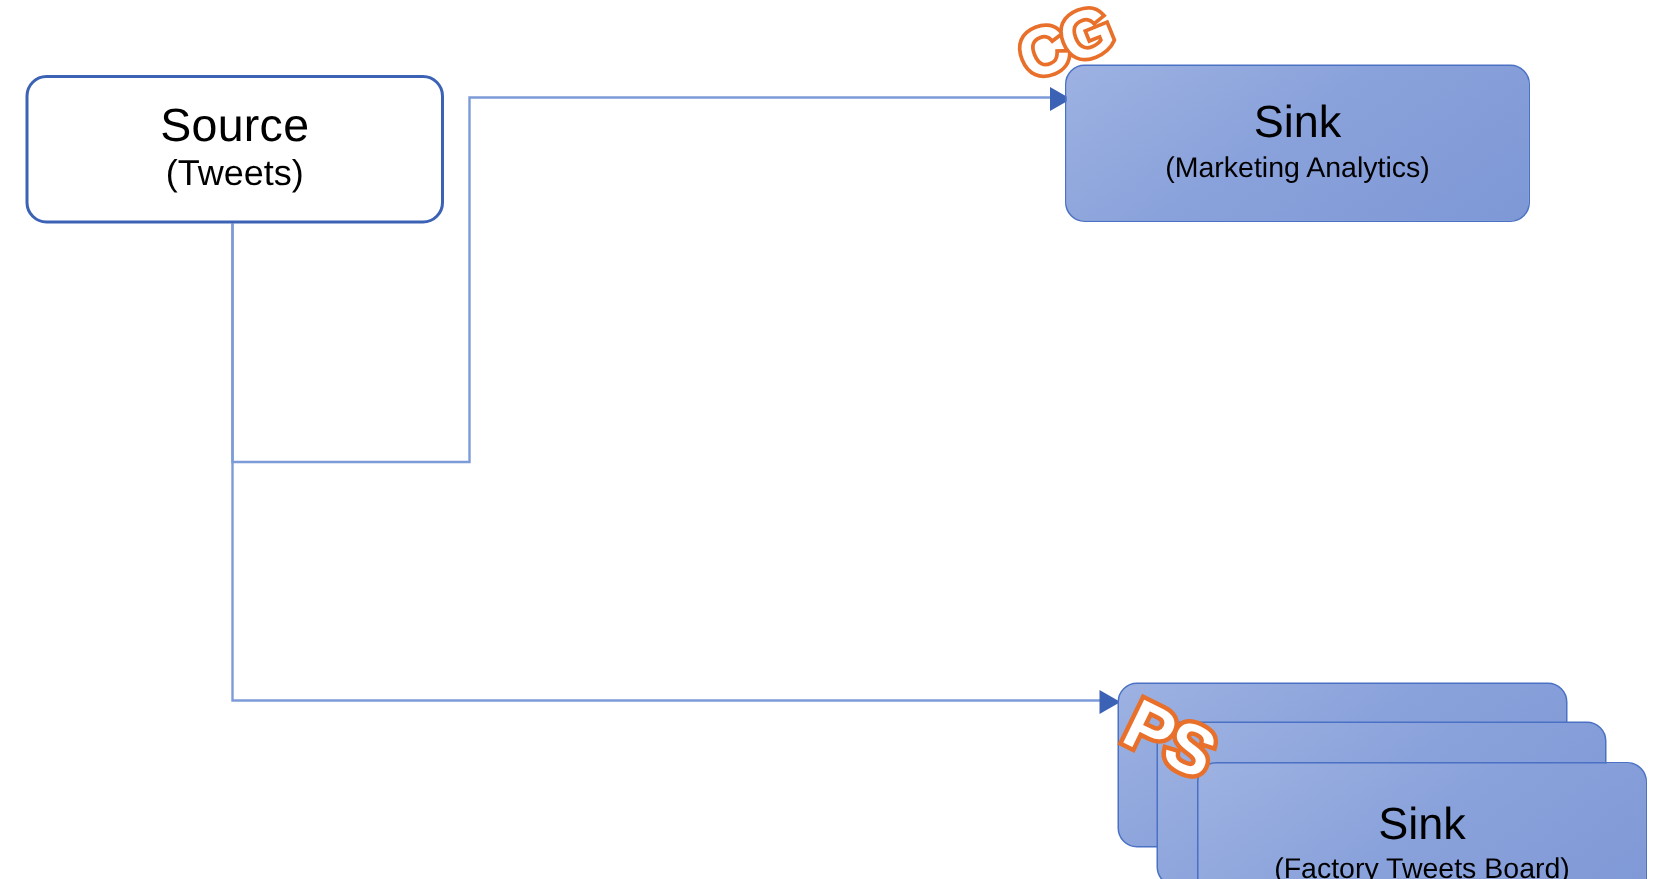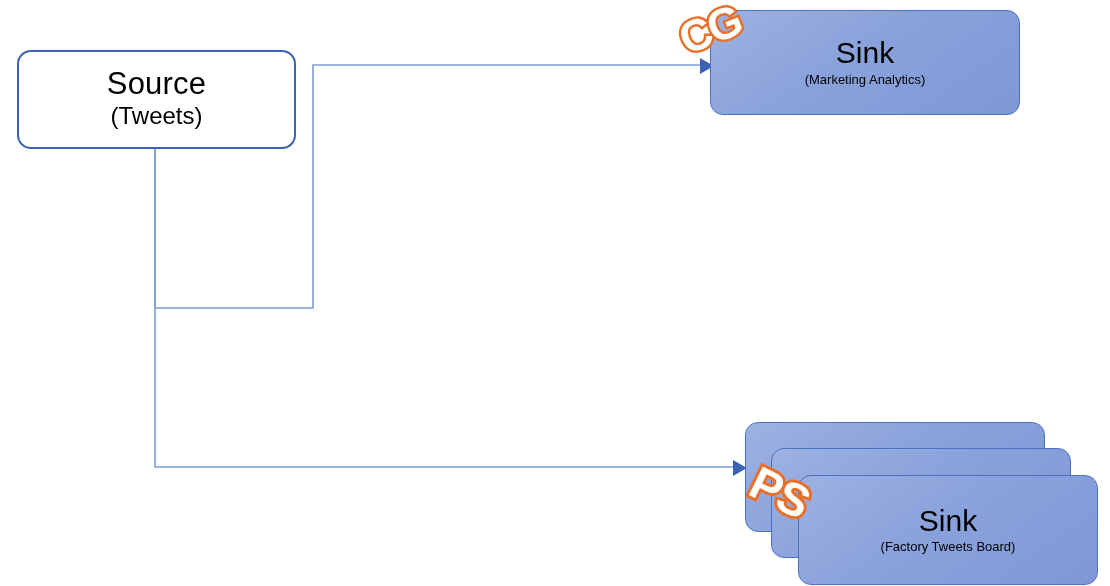--- a/index.html
+++ b/index.html
@@ -60,28 +60,29 @@
   .sink-box {
     position: absolute;
     box-sizing: border-box;
     border: 1px solid #4A71C4;
     border-radius: 13px;
     background: linear-gradient(145deg, #9DB2E2 0%, #8AA2DB 45%, #7E98D6 100%);
     display: flex;
     flex-direction: column;
     align-items: center;
     justify-content: center;
+    margin-top: 33px;
   }
   .sink-title {
     font-size: 30px;
     color: #000000;
     line-height: 1.08;
   }
   .sink-sub {
-    font-size: 13px;
+    font-size: 19px;
     color: #000000;
     line-height: 1.25;
     margin-top: 2px;
     white-space: nowrap;
     text-align: center;
   }
 
   #sink-marketing {
     left: 710px;
     top: 10px;

